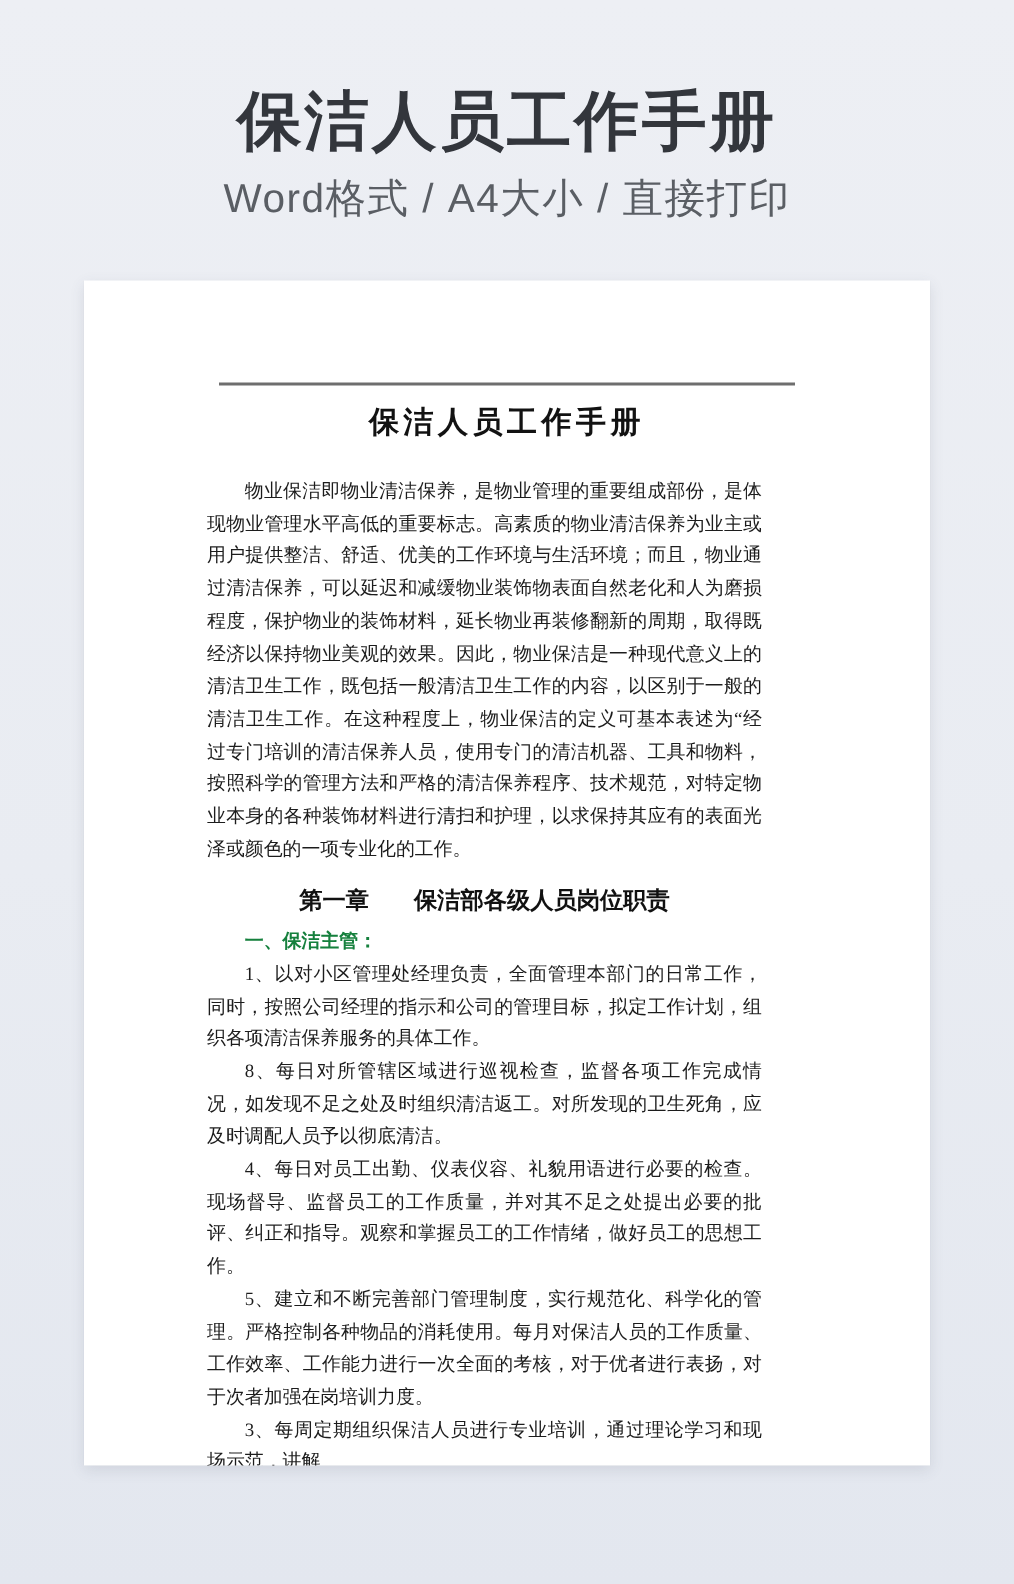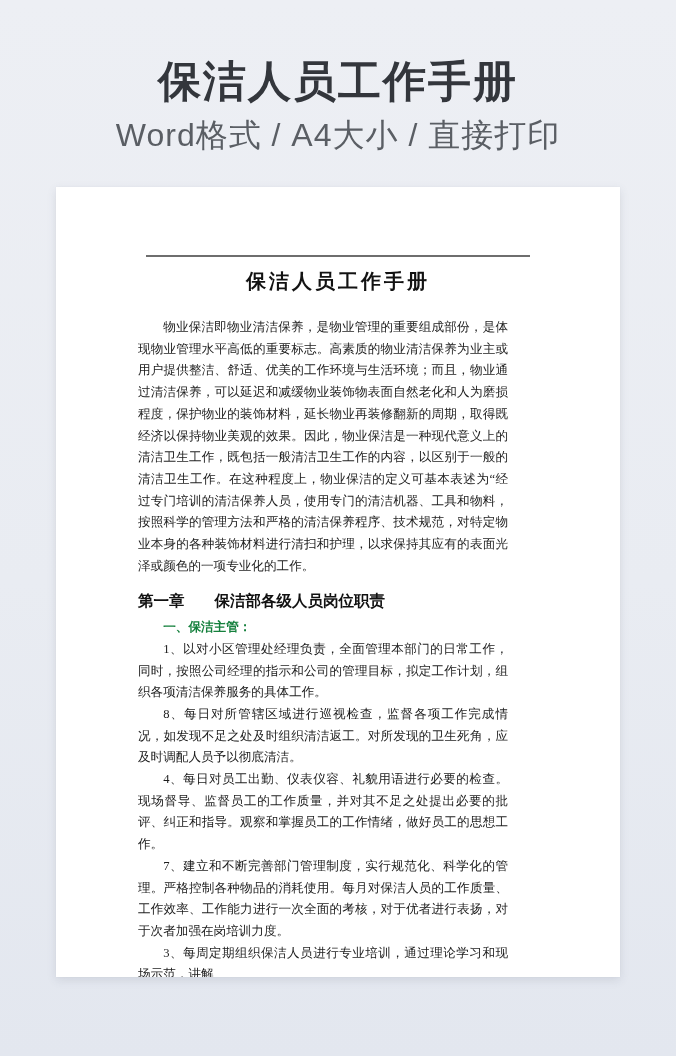--- a/index.html
+++ b/index.html
@@ -19,21 +19,21 @@
   }
   .banner-title {
     font-size: 43px;
     font-weight: 800;
     letter-spacing: 2px;
     color: #33363c;
     line-height: 1.2;
   }
   .banner-subtitle {
     margin-top: 8px;
-    font-size: 32px;
+    font-size: 27px;
     font-weight: 400;
     letter-spacing: 1px;
     color: #5a5e64;
     line-height: 1.2;
   }
   .page {
     position: absolute;
     left: 56px;
     top: 187px;
     width: 564px;
@@ -64,21 +64,21 @@
     line-height: 21.7px;
     color: #1c1c1c;
     text-align: justify;
   }
   .doc-para {
     margin: 0;
     text-indent: 2em;
   }
   .chapter-heading {
     margin: 13px 0 5px 0;
-    text-align: left;
+    text-align: center;
     text-indent: 0;
     font-size: 15.5px;
     font-weight: 700;
     color: #111111;
   }
   .chapter-label {
     display: inline-block;
     margin-right: 30px;
   }
   .section-heading {
@@ -105,16 +105,16 @@
 
     <p class="doc-para chapter-heading">
       <span class="chapter-label">第一章</span><span>保洁部各级人员岗位职责</span>
     </p>
 
     <p class="doc-para section-heading">一、保洁主管：</p>
 
     <p class="doc-para">1、以对小区管理处经理负责，全面管理本部门的日常工作，同时，按照公司经理的指示和公司的管理目标，拟定工作计划，组织各项清洁保养服务的具体工作。</p>
     <p class="doc-para">8、每日对所管辖区域进行巡视检查，监督各项工作完成情况，如发现不足之处及时组织清洁返工。对所发现的卫生死角，应及时调配人员予以彻底清洁。</p>
     <p class="doc-para">4、每日对员工出勤、仪表仪容、礼貌用语进行必要的检查。现场督导、监督员工的工作质量，并对其不足之处提出必要的批评、纠正和指导。观察和掌握员工的工作情绪，做好员工的思想工作。</p>
-    <p class="doc-para">7、建立和不断完善部门管理制度，实行规范化、科学化的管理。严格控制各种物品的消耗使用。每月对保洁人员的工作质量、工作效率、工作能力进行一次全面的考核，对于优者进行表扬，对于次者加强在岗培训力度。</p>
+    <p class="doc-para">5、建立和不断完善部门管理制度，实行规范化、科学化的管理。严格控制各种物品的消耗使用。每月对保洁人员的工作质量、工作效率、工作能力进行一次全面的考核，对于优者进行表扬，对于次者加强在岗培训力度。</p>
     <p class="doc-para">3、每周定期组织保洁人员进行专业培训，通过理论学习和现场示范，讲解</p>
   </div>
 </div>
 
 </body></html>

